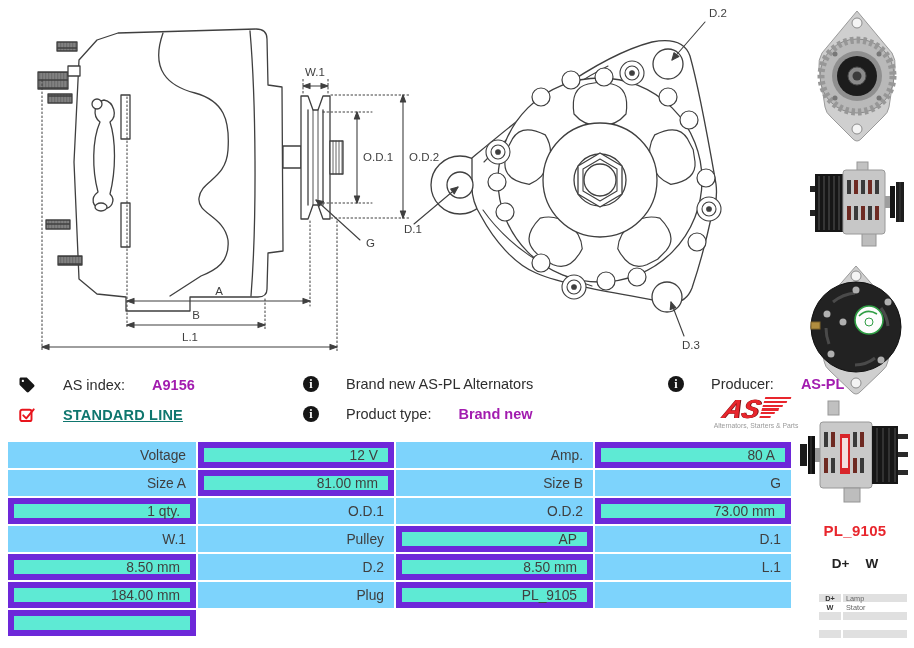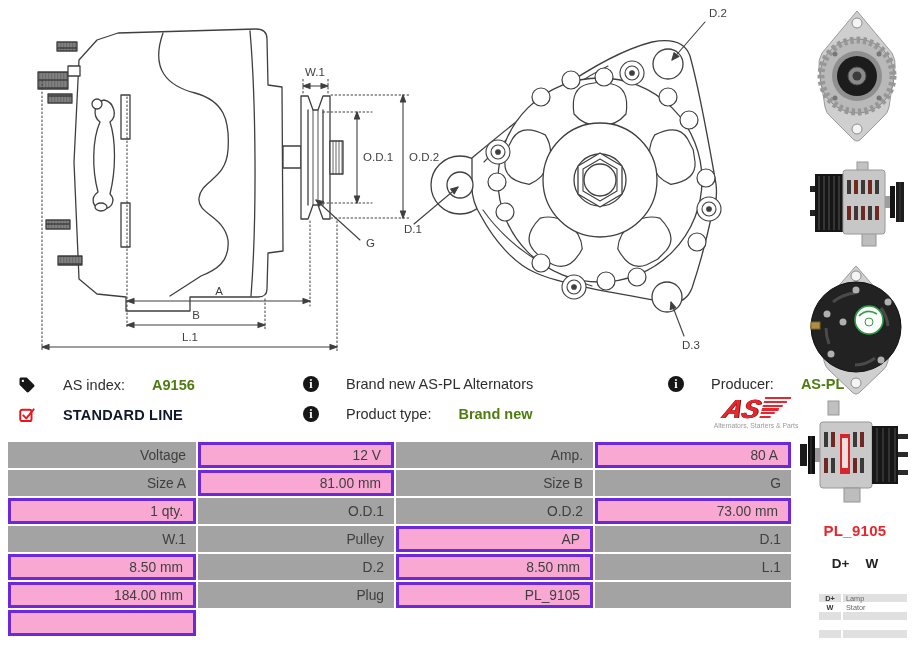--- a/index.html
+++ b/index.html
@@ -2,42 +2,42 @@
 <html><head>
 <meta charset="utf-8">
 <style>
   html,body{margin:0;padding:0;background:#fff;}
   .page{position:relative;width:914px;height:648px;overflow:hidden;background:#fff;
         font-family:"Liberation Sans",sans-serif;color:#2d2d2d;}
   svg text{font-family:"Liberation Sans",sans-serif;}
 
   
   .info-item{position:absolute;display:flex;align-items:center;gap:27px;font-size:14.5px;color:#2e2e2e;white-space:nowrap;}
-  .info-item b{color:#4d7c0f;}
+  .info-item b{color:#a21caf;}
   .icon-info{width:16px;height:16px;border-radius:50%;background:#161616;color:#fff;
              display:flex;align-items:center;justify-content:center;flex:0 0 16px;
              font-family:"Liberation Serif",serif;font-weight:bold;font-size:12px;line-height:1;}
-  .red-line{color:#0f172a;font-weight:bold;letter-spacing:.2px;}
+  .red-line{color:#0f766e;font-weight:bold;letter-spacing:.2px;text-decoration:underline;}
 
   
   .as-logo{position:absolute;left:700px;top:397px;width:112px;display:flex;flex-direction:column;align-items:center;}
   .as-logo-row{display:flex;align-items:flex-end;gap:2px;transform:skewX(-16deg);}
   .as-logo-as{font-style:italic;font-weight:bold;font-size:26px;line-height:22px;color:#e8262d;
               text-shadow:1px 0 0 #7a1013, -0.5px 0 0 #7a1013;}
   .as-stripes{display:flex;flex-direction:column;gap:1.5px;align-items:flex-start;margin-bottom:2px;}
   .as-stripes i{display:block;height:2.3px;background:#e8262d;}
   .as-tagline{font-size:6.8px;color:#9a9a9a;margin-top:2px;white-space:nowrap;}
 
   
   .spec-table{position:absolute;left:8px;top:442px;width:787px;display:grid;
               grid-template-columns:188px 196px 197px 196px;grid-auto-rows:26px;gap:2px;}
   .cell{box-sizing:border-box;display:flex;align-items:center;justify-content:flex-end;
         padding-right:10px;font-size:13.8px;color:#3f3f3f;}
-  .cell.lab{background:#a3a3a3;}
-  .cell.val{background:#f9a8d4;border:3px solid #6d28d9;padding-left:28px;}
+  .cell.lab{background:#7dd3fc;}
+  .cell.val{background:#5eead4;border:6px solid #6d28d9;padding-left:28px;}
 
   
   .photos{position:absolute;left:796px;top:0;width:118px;height:648px;}
   .plug-code{position:absolute;left:0;top:522px;width:118px;text-align:center;
              font-size:15px;font-weight:bold;color:#e8262d;letter-spacing:.3px;}
   .terminals{position:absolute;left:0;top:556px;width:118px;display:flex;justify-content:center;gap:16px;
              font-size:13.5px;font-weight:bold;color:#222;}
   .pin-table{position:absolute;left:23px;top:594px;width:88px;display:grid;
              grid-template-columns:22px 64px;grid-auto-rows:8px;gap:1px 2px;font-size:7.3px;}
   .pin-cell{display:flex;align-items:center;padding-left:3px;box-sizing:border-box;}

